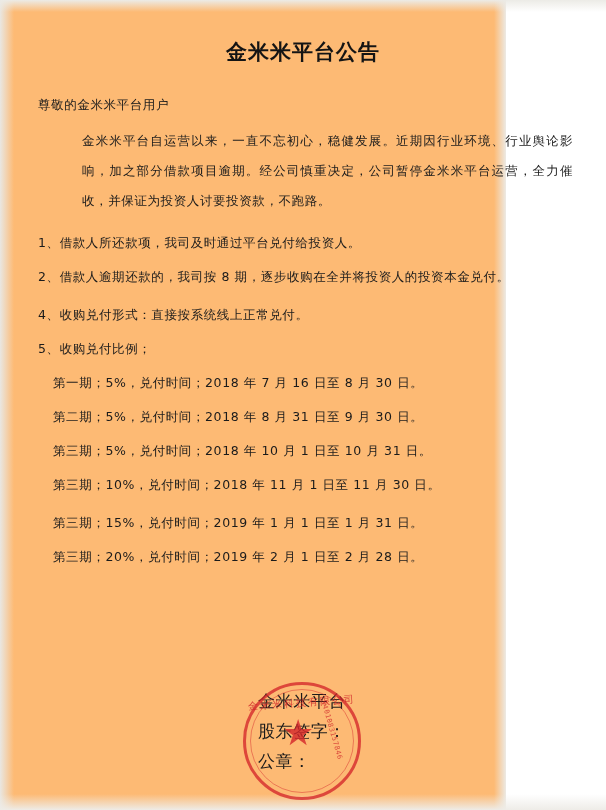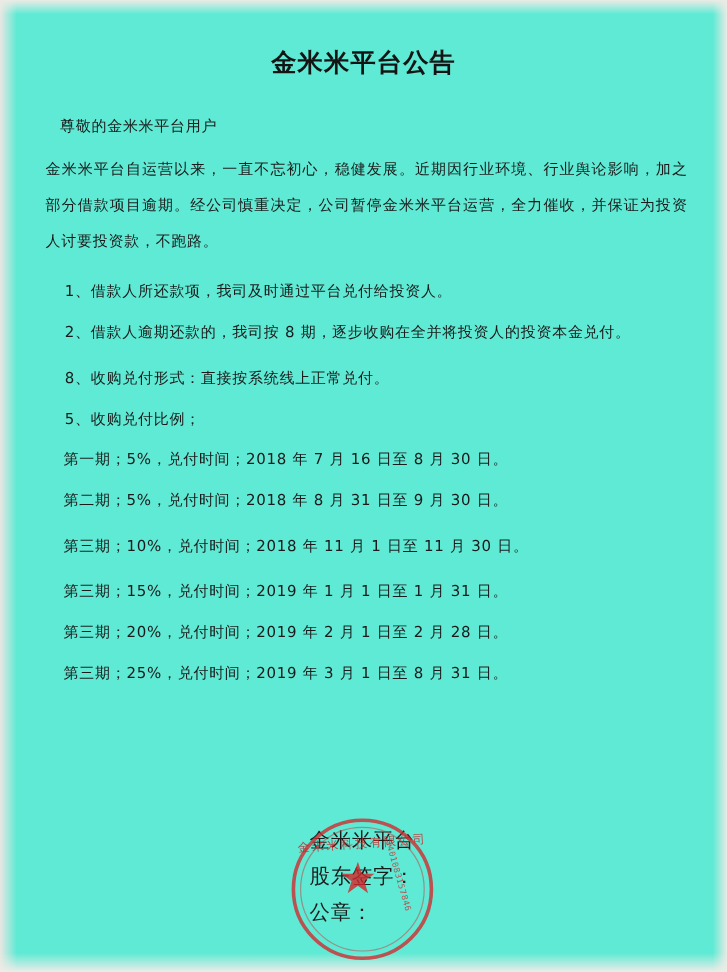--- a/index.html
+++ b/index.html
@@ -10,23 +10,23 @@
     width: 606px;
     height: 810px;
     background: #ffffff;
     font-family: "DejaVu Sans", "Liberation Sans", sans-serif;
     overflow: hidden;
   }
 
   
   .page {
     position: relative;
-    width: 606px;
+    width: 506px;
     height: 810px;
-    background: #5eead4;
+    background: #fdba74;
     box-sizing: border-box;
   }
 
   
   .scan-edge-left {
     position: absolute;
     left: 0; top: 0;
     width: 14px; height: 810px;
     background: linear-gradient(to right, #e9e7e2, rgba(255,255,255,0));
     pointer-events: none;
@@ -72,29 +72,30 @@
     left: 38px;
     width: 535px;
   }
 
   .para {
     font-size: 12.5px;
     line-height: 30px;
     color: #1b1b1b;
     letter-spacing: 0.6px;
     text-align: justify;
+    margin-left: 44px;
   }
   .para.greeting {
-    margin-left: 12px;
+    margin-left: 0;
   }
   .para.flow {
     margin-top: 2px;
   }
   .para.item {
-    margin-left: 16px;
+    margin-left: 0px;
   }
   .para.tier {
     margin-left: 15px;
   }
 
   .spacer-sm { height: 8px; }
   .spacer-xs { height: 4px; }
 
   
   .sign-block {
@@ -195,38 +196,38 @@
     <div class="spacer-xs"></div>
     <div class="para flow">金米米平台自运营以来，一直不忘初心，稳健发展。近期因行业环境、行业舆论影响，加之部分借款项目逾期。经公司慎重决定，公司暂停金米米平台运营，全力催收，并保证为投资人讨要投资款，不跑路。</div>
     <div class="spacer-sm"></div>
     <div class="spacer-xs"></div>
 
     <div class="para item">1、借款人所还款项，我司及时通过平台兑付给投资人。</div>
     <div class="spacer-xs"></div>
     <div class="para item">2、借款人逾期还款的，我司按 8 期，逐步收购在全并将投资人的投资本金兑付。</div>
     <div class="spacer-xs"></div>
     <div class="spacer-xs"></div>
-    <div class="para item">8、收购兑付形式：直接按系统线上正常兑付。</div>
+    <div class="para item">4、收购兑付形式：直接按系统线上正常兑付。</div>
     <div class="spacer-xs"></div>
     <div class="para item">5、收购兑付比例；</div>
     <div class="spacer-xs"></div>
 
     <div class="para tier">第一期；5%，兑付时间；2018 年 7 月 16 日至 8 月 30 日。</div>
     <div class="spacer-xs"></div>
     <div class="para tier">第二期；5%，兑付时间；2018 年 8 月 31 日至 9 月 30 日。</div>
     <div class="spacer-xs"></div>
+    <div class="para tier">第三期；5%，兑付时间；2018 年 10 月 1 日至 10 月 31 日。</div>
     <div class="spacer-xs"></div>
     <div class="para tier">第三期；10%，兑付时间；2018 年 11 月 1 日至 11 月 30 日。</div>
     <div class="spacer-xs"></div>
     <div class="spacer-xs"></div>
     <div class="para tier">第三期；15%，兑付时间；2019 年 1 月 1 日至 1 月 31 日。</div>
     <div class="spacer-xs"></div>
     <div class="para tier">第三期；20%，兑付时间；2019 年 2 月 1 日至 2 月 28 日。</div>
     <div class="spacer-xs"></div>
-    <div class="para tier">第三期；25%，兑付时间；2019 年 3 月 1 日至 8 月 31 日。</div>
 
   </div>
 
   <div class="sign-block">
     <div>金米米平台</div>
     <div>股东签字：</div>
     <div>公章：</div>
   </div>
 
   <div class="seal">

